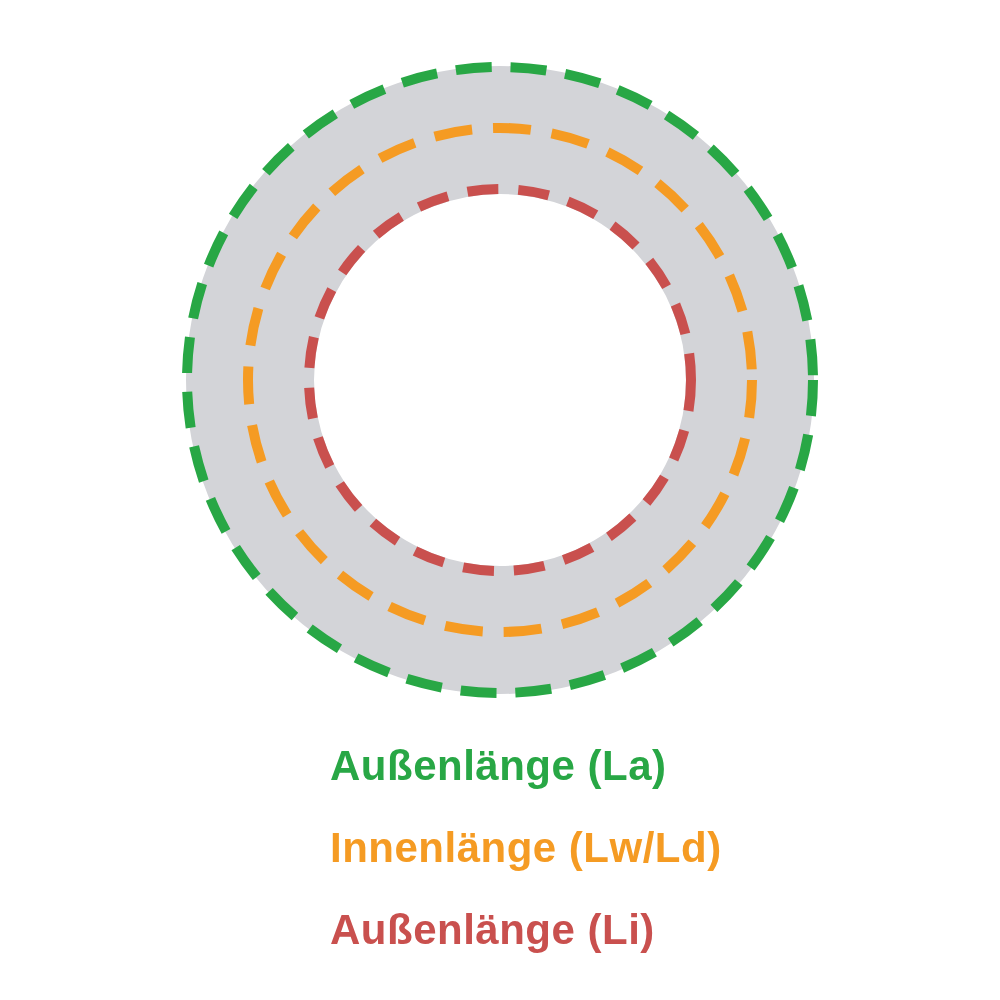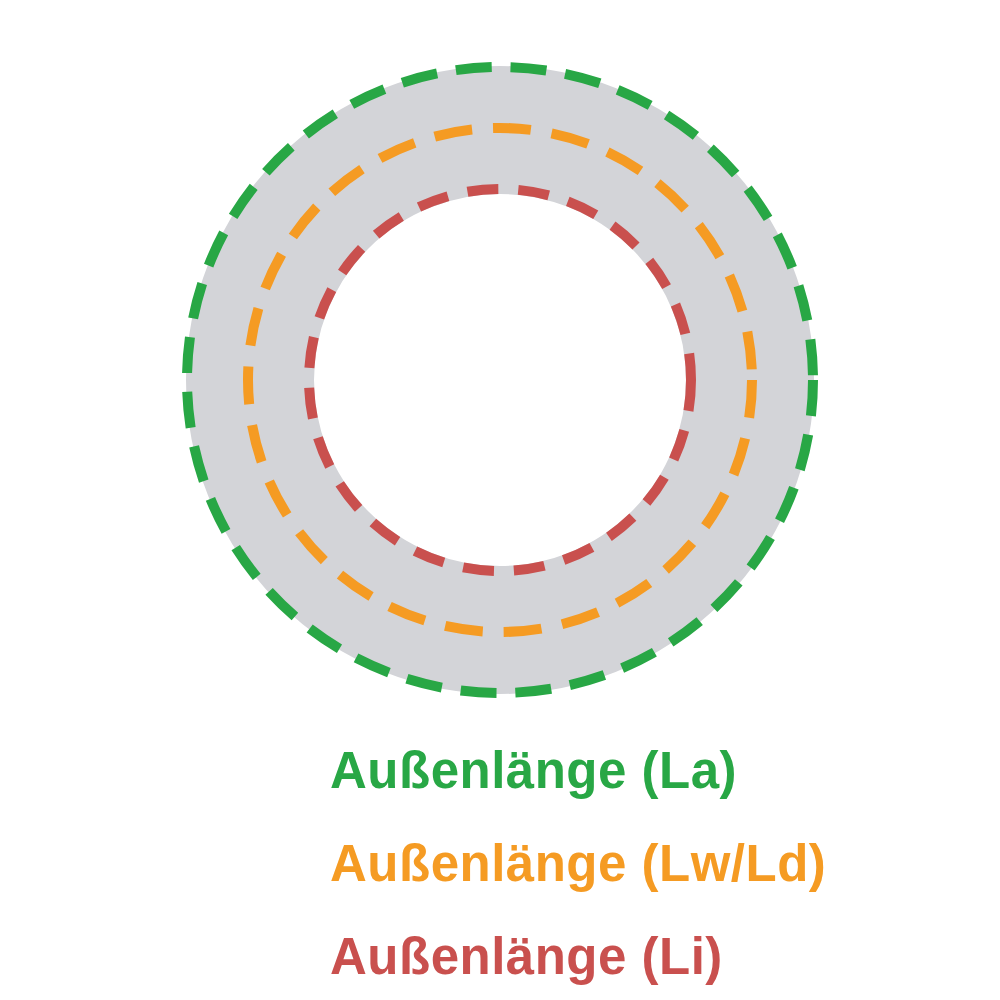--- a/index.html
+++ b/index.html
@@ -26,21 +26,21 @@
   }
   .legend {
     position: absolute;
     left: 330px;
     top: 740px;
     display: flex;
     flex-direction: column;
     gap: 31px;
   }
   .legend-label {
-    font-size: 51px;
+    font-size: 42px;
     font-weight: bold;
     line-height: 1.22;
     white-space: nowrap;
     letter-spacing: 0.5px;
   }
 </style>
 </head>
 <body>
 
 <div class="stage">
@@ -51,17 +51,17 @@
 
     <circle cx="500" cy="380" r="313" fill="none" stroke-width="10" stroke-dasharray="36 19" stroke="#28a745"></circle>
 
     <circle cx="500" cy="380" r="252" fill="none" stroke-width="10" stroke-dasharray="38 21" stroke="#f59b23"></circle>
 
     <circle cx="500" cy="380" r="191" fill="none" stroke-width="10" stroke-dasharray="31 20" stroke="#c9504e"></circle>
   </svg>
 
   <div class="legend">
     <div class="legend-label" style="color: rgb(40, 167, 69);">Außenlänge (La)</div>
-    <div class="legend-label" style="color: rgb(245, 155, 35);">Außenlänge (Lw/Ld)</div>
+    <div class="legend-label" style="color: rgb(245, 155, 35);">Innenlänge (Lw/Ld)</div>
     <div class="legend-label" style="color: rgb(201, 80, 78);">Außenlänge (Li)</div>
   </div>
 
 </div>
 
 </body></html>

